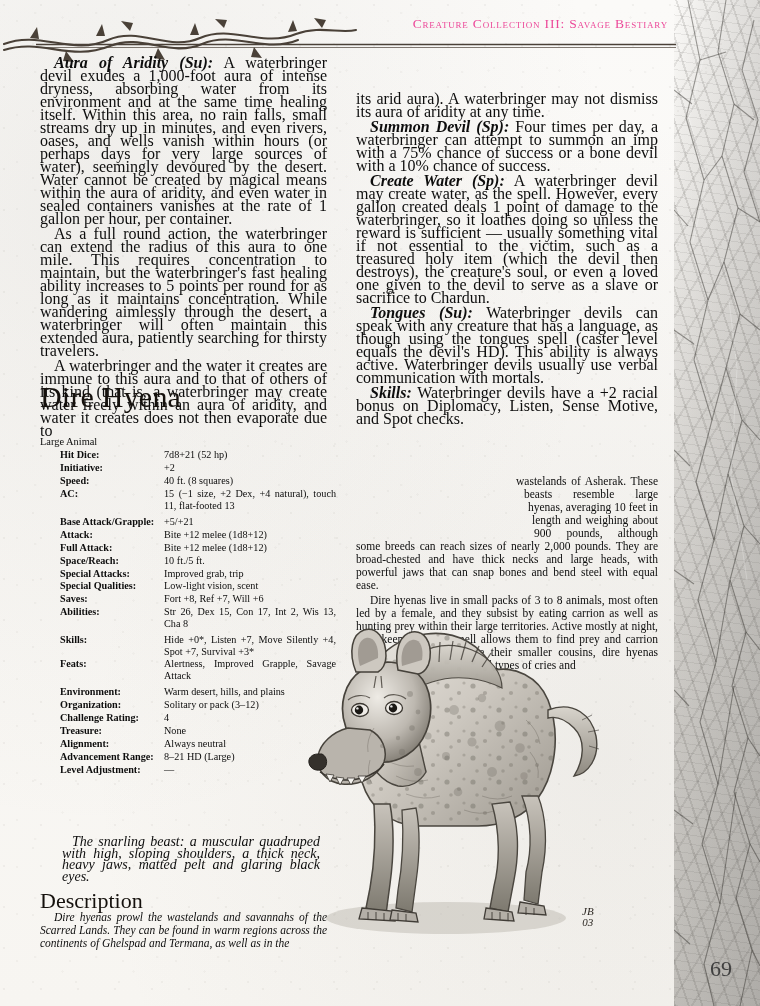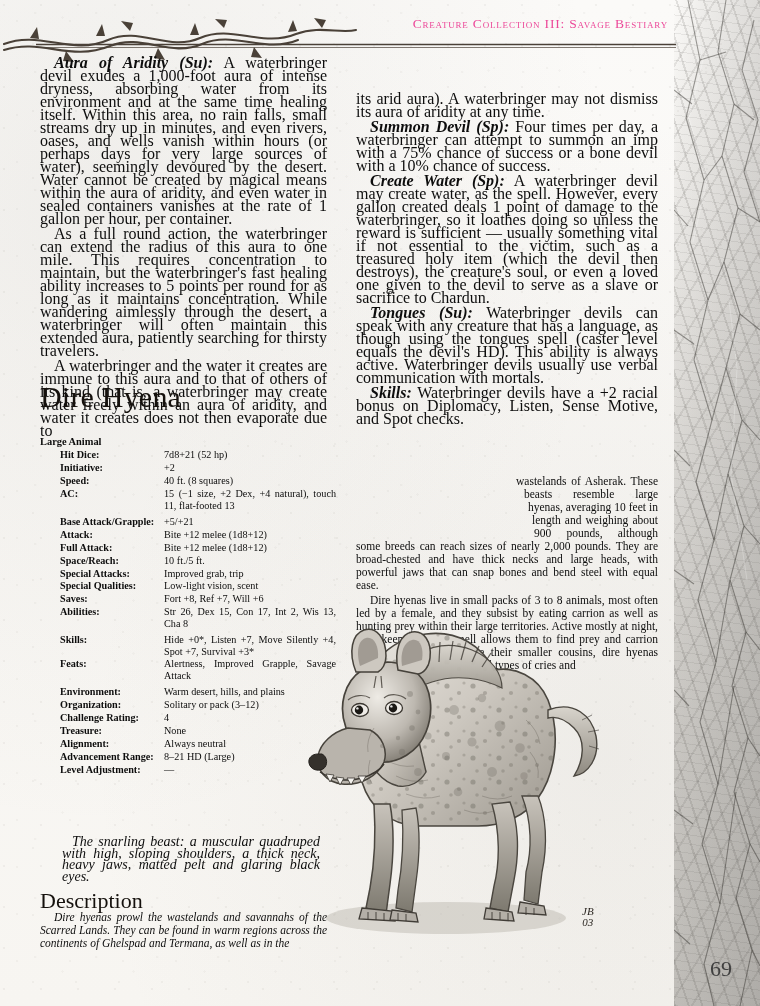--- a/index.html
+++ b/index.html
@@ -104,21 +104,21 @@
 
   
   #statblock {
     position: absolute;
     left: 40px; top: 436px;
     width: 296px;
     font-size: 10.2px;
     line-height: 11.4px;
   }
   #statblock .typeline {
-    font-weight: bold;
+    font-weight: normal;
     margin-bottom: 2px;
     font-size: 10.4px;
   }
   .statrow {
     display: flex;
     align-items: flex-start;
     margin-bottom: 1.5px;
     margin-left: 20px;
   }
   .statrow .k {

